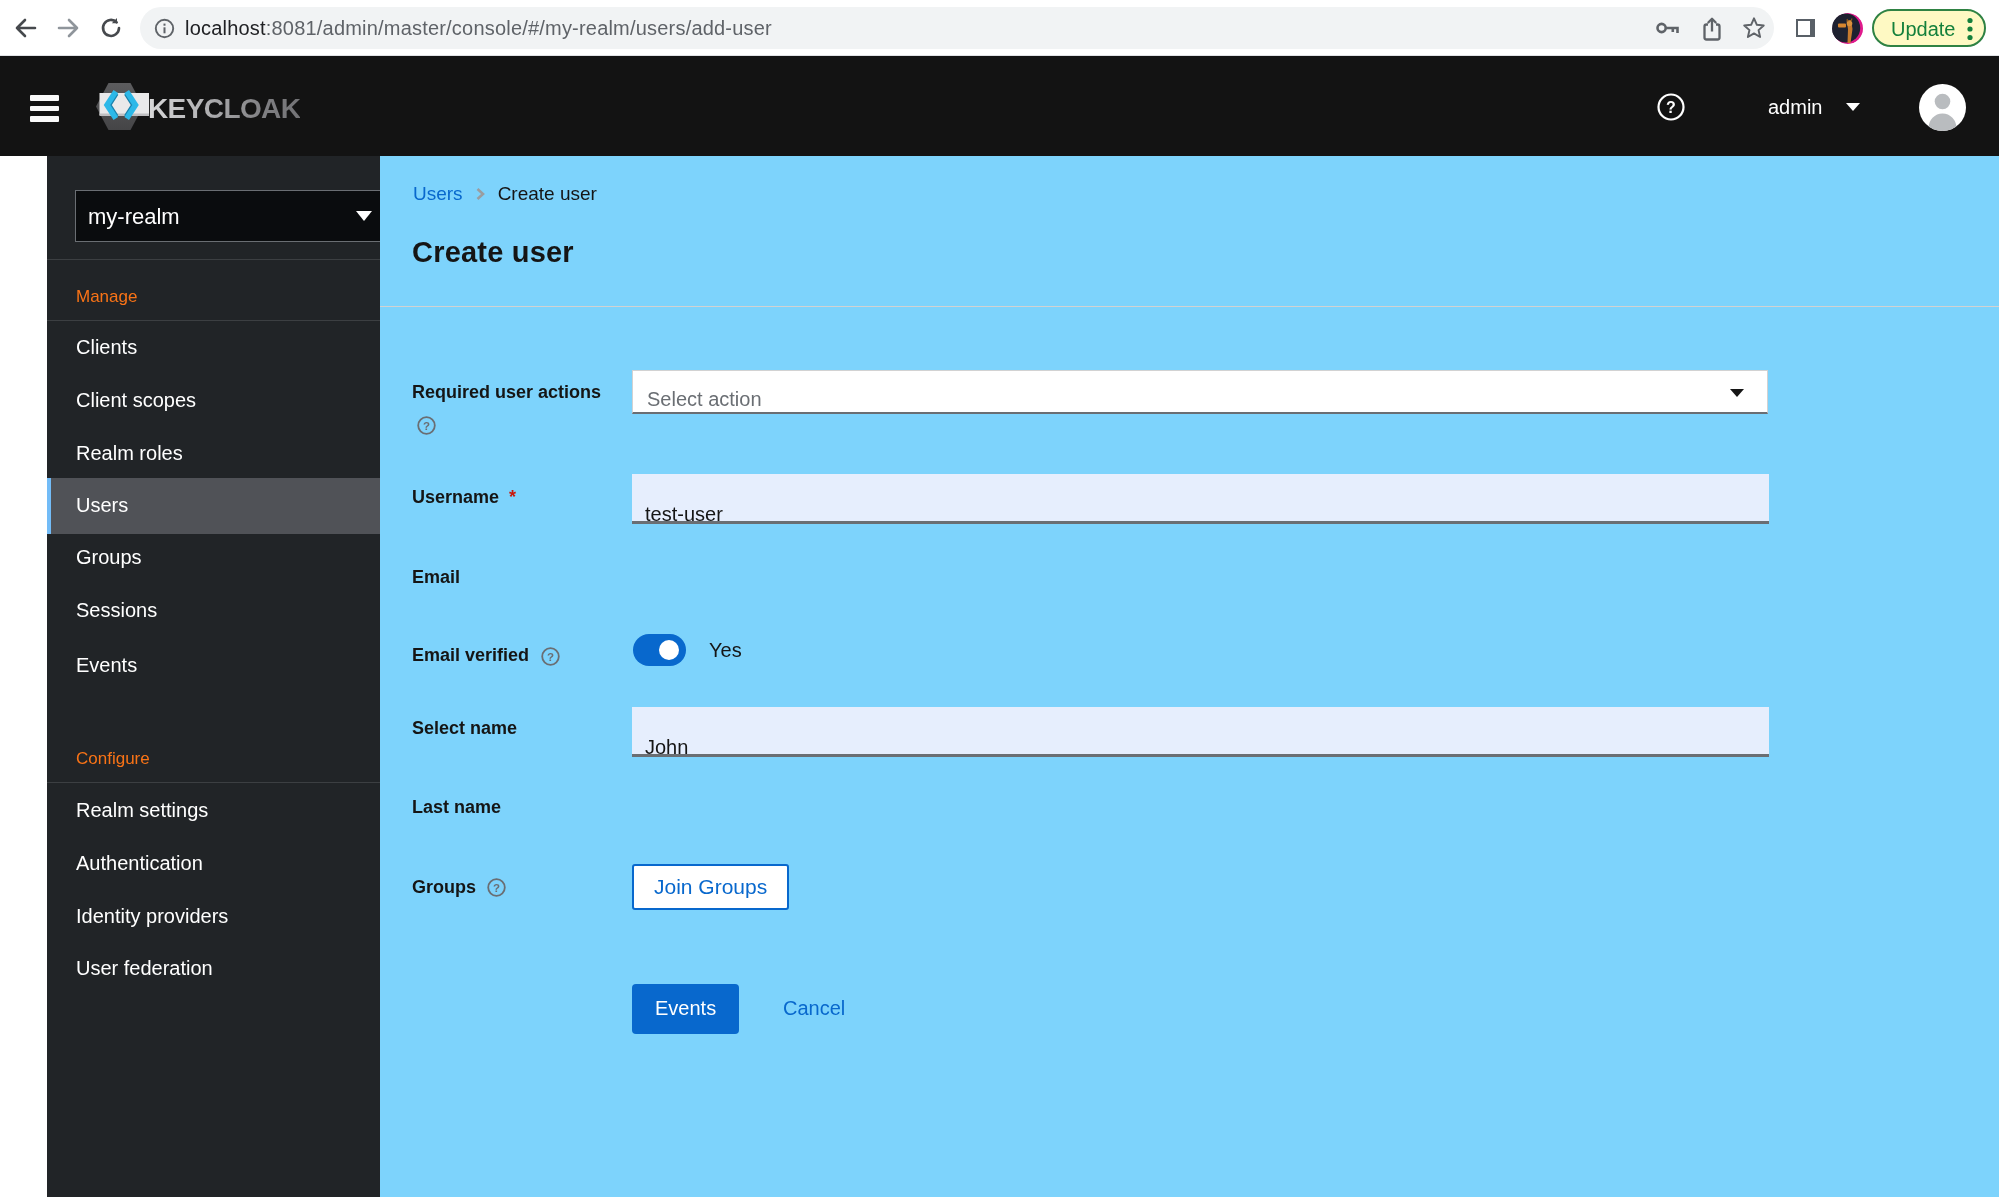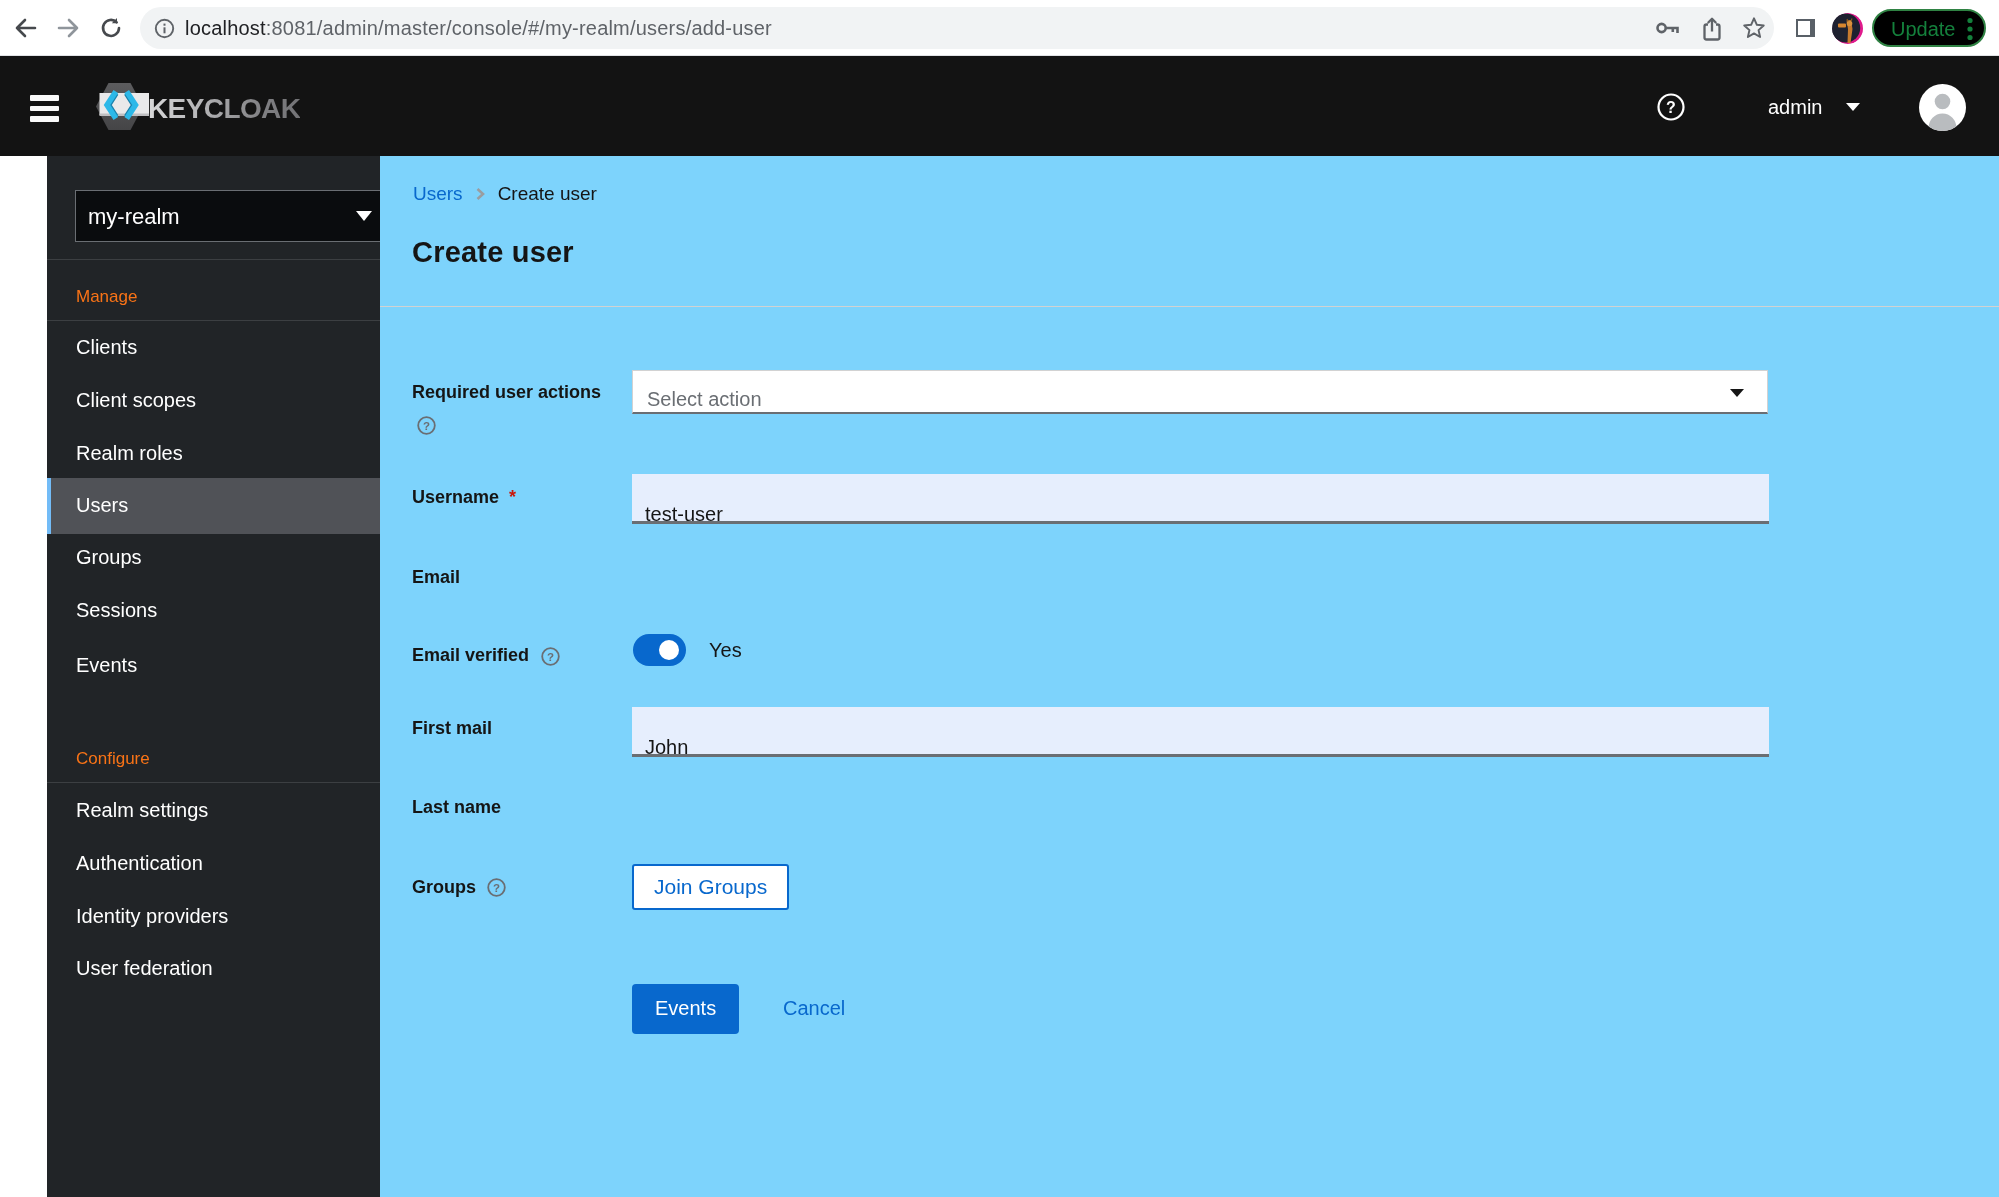--- a/index.html
+++ b/index.html
@@ -5,21 +5,21 @@
   * { margin:0; padding:0; box-sizing:border-box; }
   html,body { width:1999px; height:1197px; overflow:hidden; }
   body { font-family:"Liberation Sans", sans-serif; position:relative; background:#fff; }
   .abs { position:absolute; }
 
   
   #chrome { position:absolute; left:0; top:0; width:1999px; height:56px; background:#fff; border-bottom:1px solid #e1e3e6; }
   #urlpill { position:absolute; left:140px; top:7px; width:1634px; height:42px; border-radius:21px; background:#f1f3f4; }
   #urltext { position:absolute; left:185px; top:17px; font-size:20px; color:#202124; letter-spacing:0.2px; }
   #urltext .grey { color:#5f6368; }
-  #updatebtn { position:absolute; left:1872px; top:9px; width:114px; height:38px; border:2px solid #2f8243; border-radius:19px; background:#000000; }
+  #updatebtn { position:absolute; left:1872px; top:9px; width:114px; height:38px; border:2px solid #2f8243; border-radius:19px; background:#fef9c3; }
   #updatebtn span { position:absolute; left:17px; top:7px; color:#14803c; font-size:20px; }
 
   
   #kchead { position:absolute; left:0; top:56px; width:1999px; height:100px; background:#131313; }
   .hbar { position:absolute; left:29.5px; width:29px; height:5.5px; background:#fafafa; border-radius:1px; }
   #kclogotext { position:absolute; left:148px; top:37px; font-size:28px; font-weight:bold; letter-spacing:-0.6px; background:linear-gradient(90deg,#d8d8d9 0%,#b5b5b7 35%,#808083 75%,#737376 100%); -webkit-background-clip:text; background-clip:text; color:transparent; }
   #adminname { position:absolute; left:1768px; top:40px; font-size:20px; color:#fff; }
   .caret-down-w { width:0; height:0; border-left:7px solid transparent; border-right:7px solid transparent; border-top:8.5px solid #fff; }
 
   
@@ -220,21 +220,21 @@
   <div class="flabel" style="top:489px">Email verified</div>
   <svg class="helpicon" style="left:161px;top:491px" width="19" height="19" viewBox="0 0 19 19">
     <circle cx="9.5" cy="9.5" r="8.3" stroke="#6a6e73" stroke-width="1.8" fill="none"></circle>
     <text x="9.5" y="13.6" text-anchor="middle" font-size="11.5" font-weight="bold" fill="#6a6e73" font-family="Liberation Sans">?</text>
   </svg>
   <div id="toggle">
       <div class="knob"></div>
     </div>
   <div class="abs" style="left:329px;top:483px;font-size:20px;color:#151515">Yes</div>
 
-  <div class="flabel" style="top:562px">First mail</div>
+  <div class="flabel" style="top:562px">Select name</div>
   <div class="finput" style="top:551px">
       <span>John</span>
     </div>
 
   <div class="flabel" style="top:641px">Last name</div>
 
   <div class="flabel" style="top:721px">Groups</div>
   <svg class="helpicon" style="left:107px;top:722px" width="19" height="19" viewBox="0 0 19 19">
     <circle cx="9.5" cy="9.5" r="8.3" stroke="#6a6e73" stroke-width="1.8" fill="none"></circle>
     <text x="9.5" y="13.6" text-anchor="middle" font-size="11.5" font-weight="bold" fill="#6a6e73" font-family="Liberation Sans">?</text>

